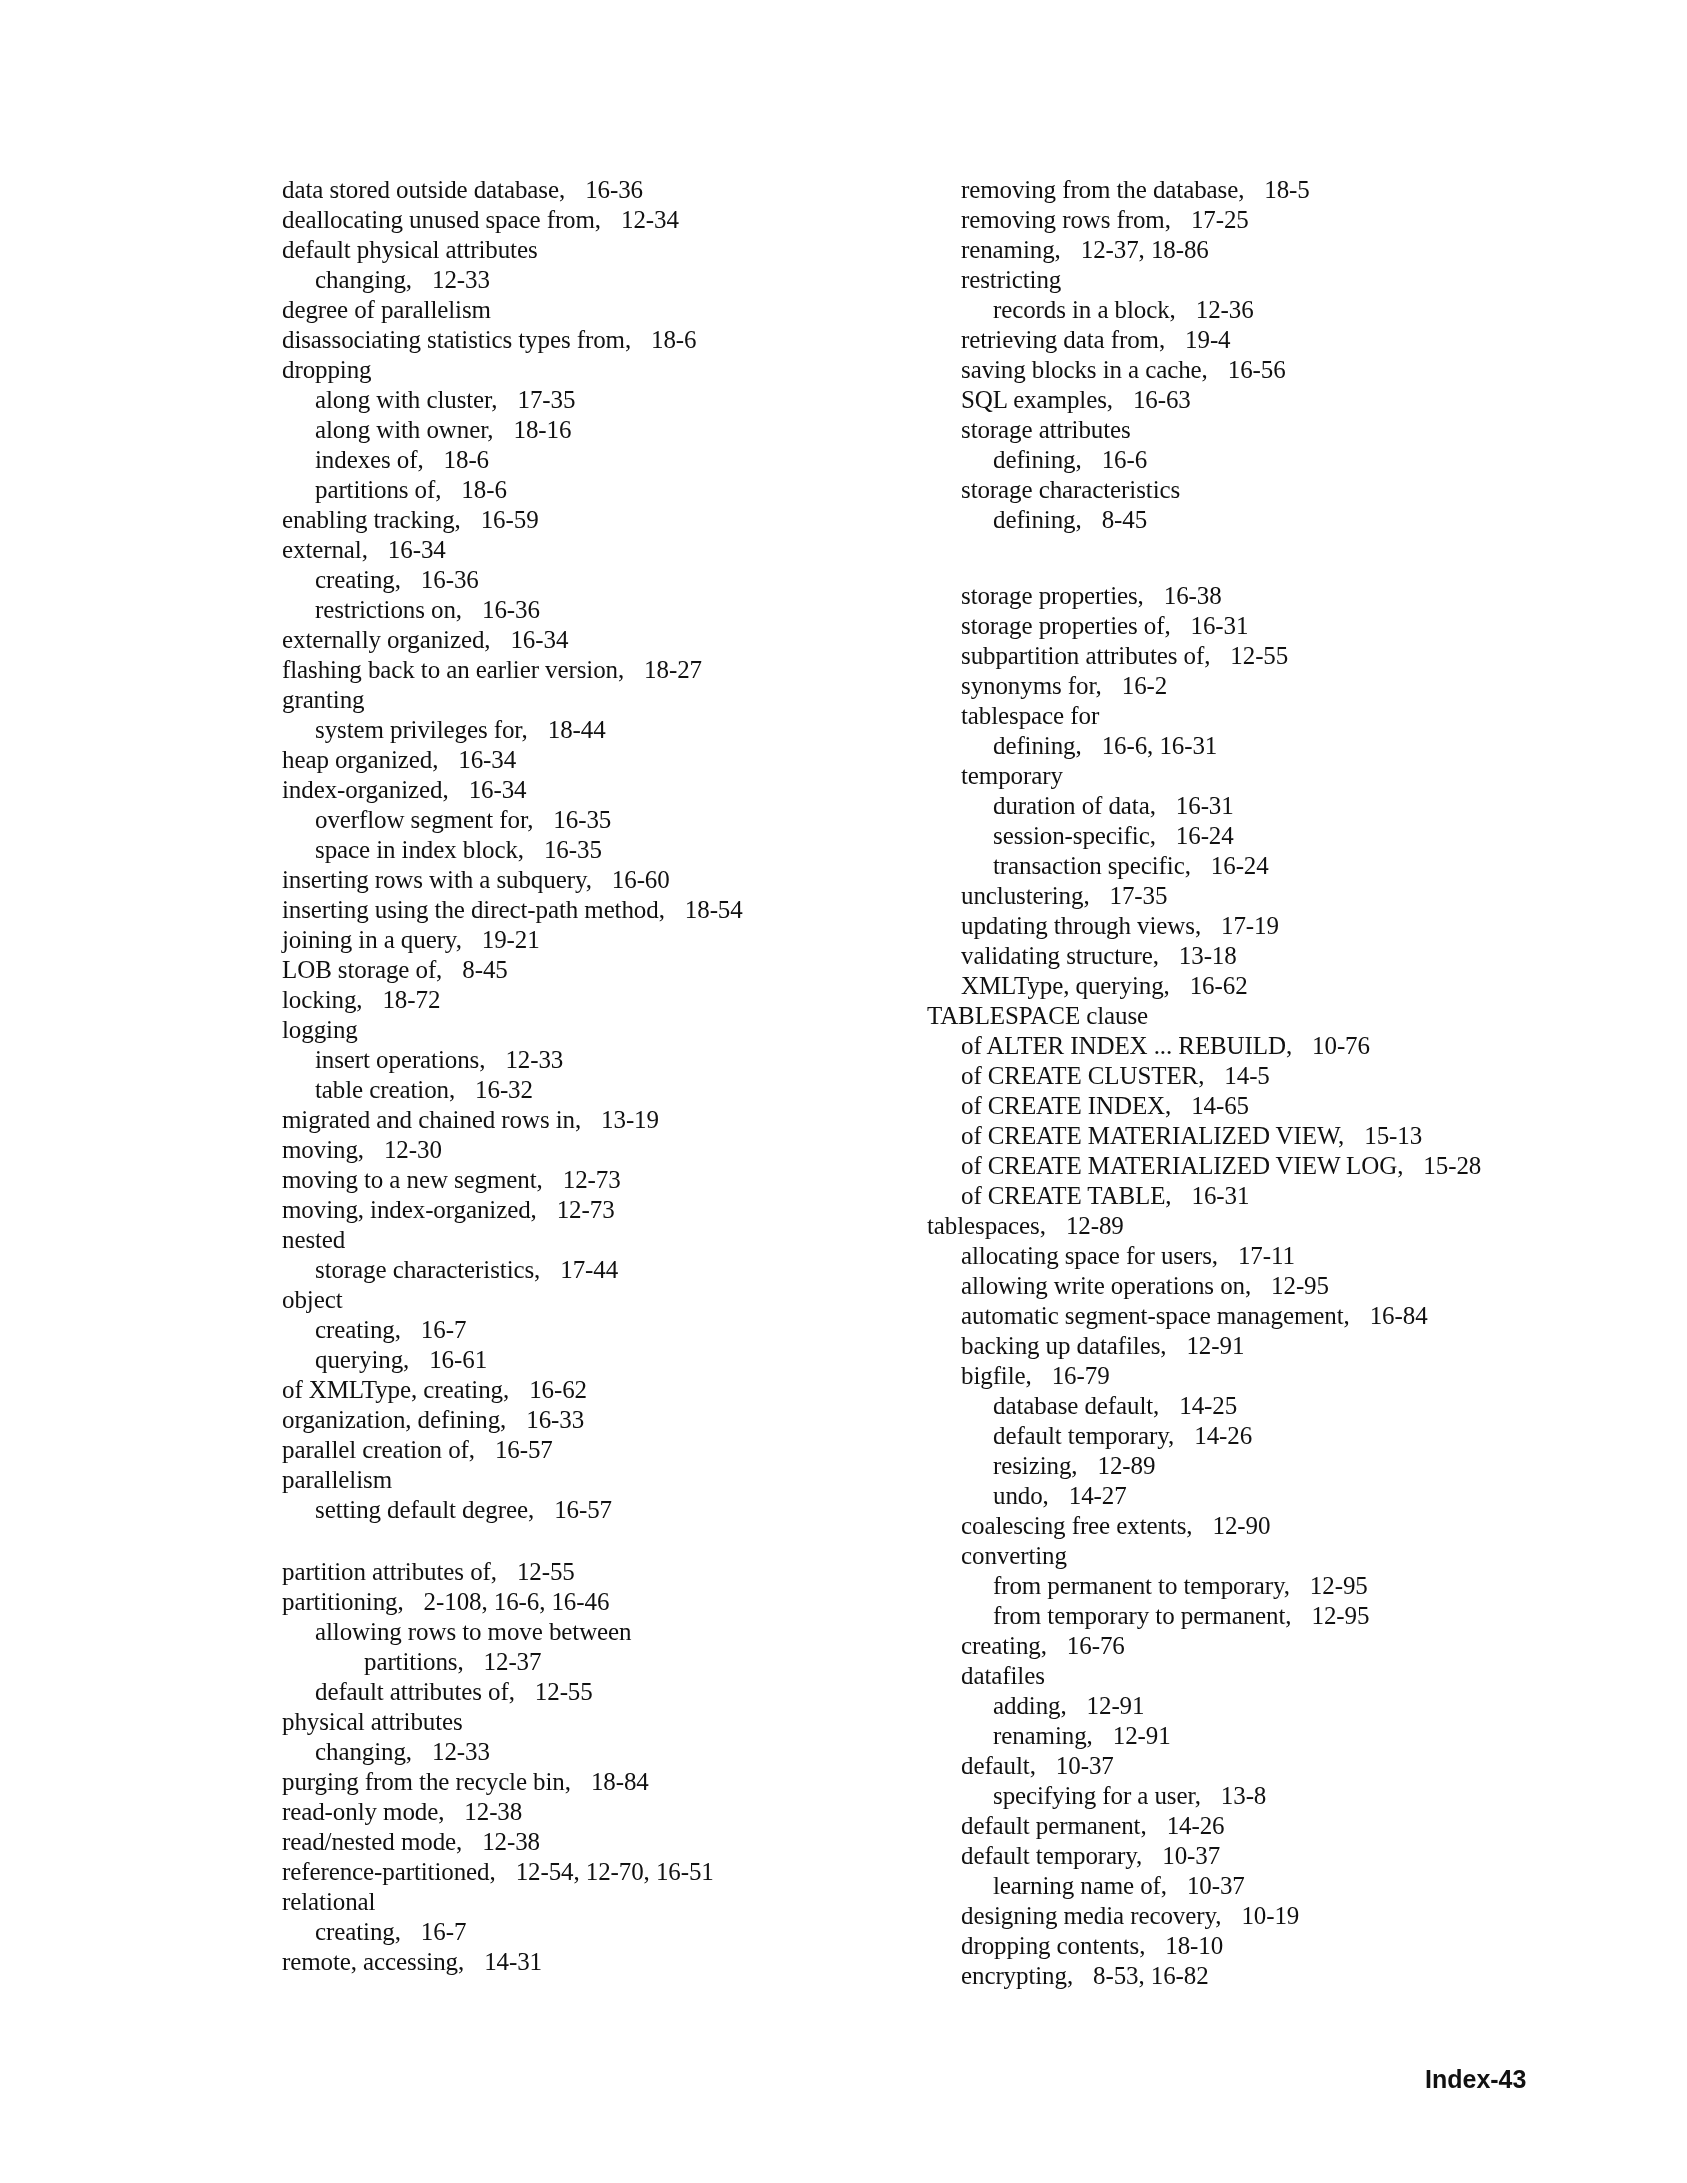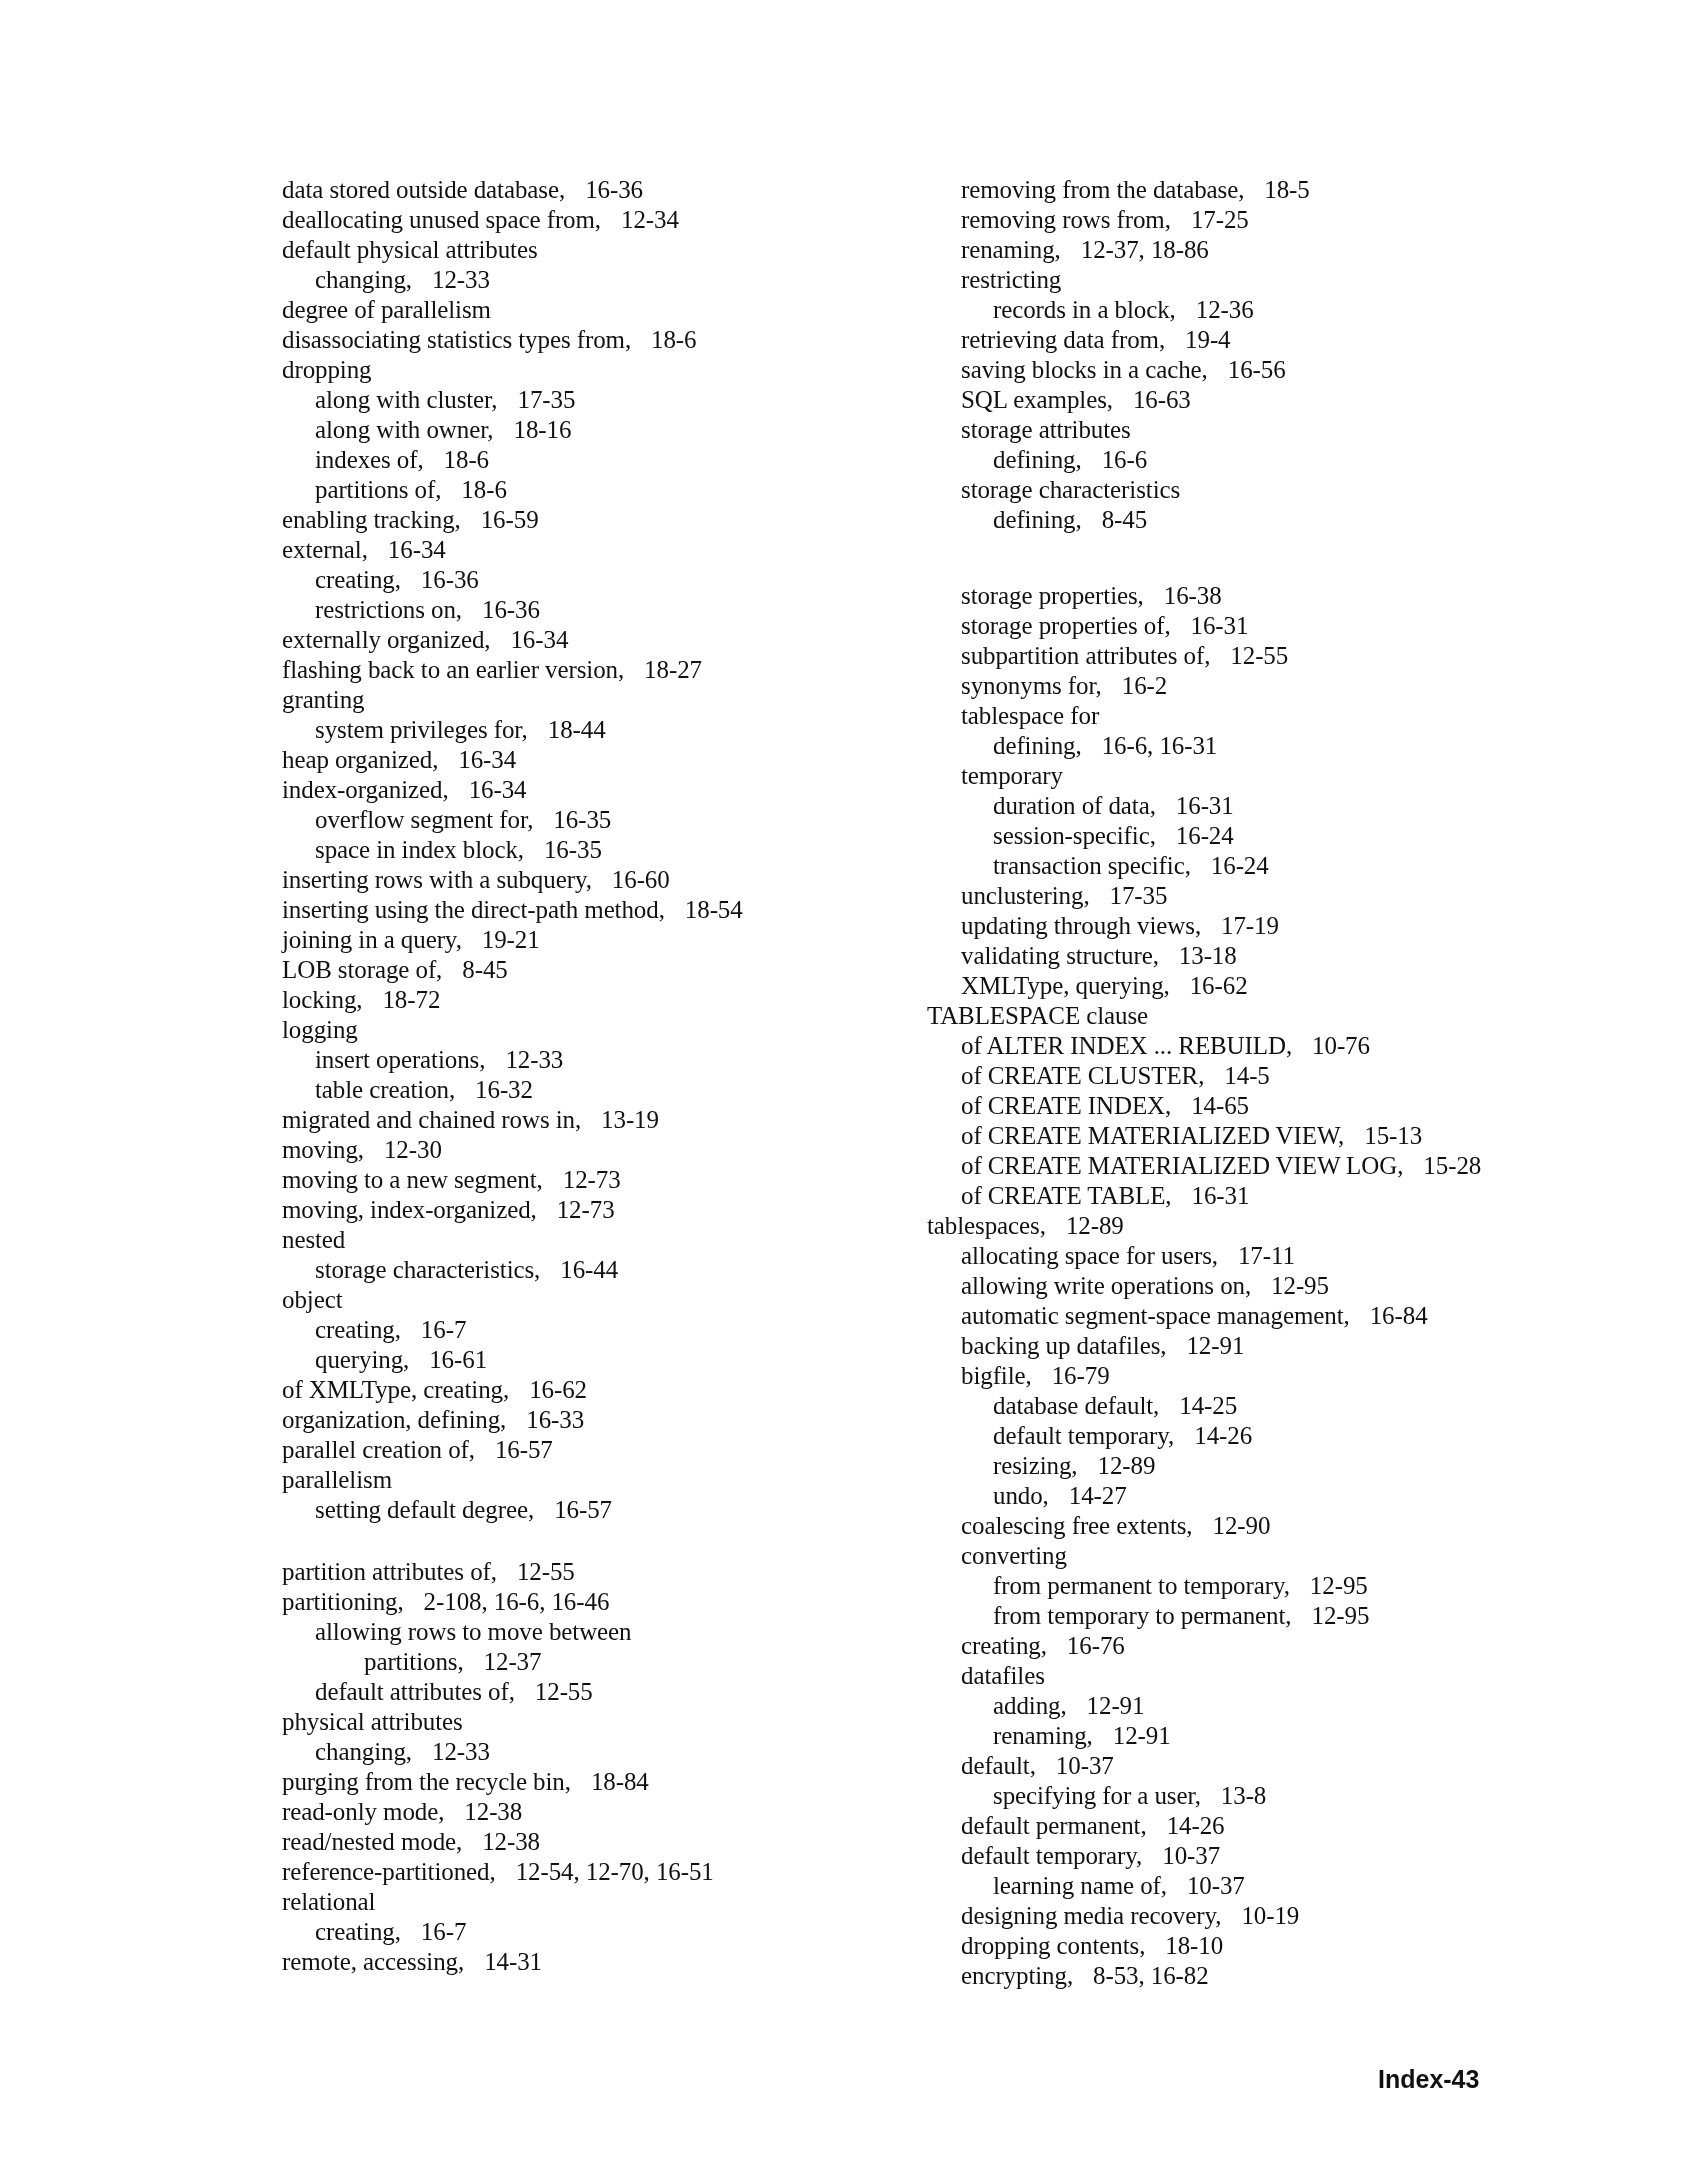--- a/index.html
+++ b/index.html
@@ -11,21 +11,21 @@
   .entry {
     font-family: "Liberation Serif", serif;
     font-size: 25px;
     line-height: 30px;
     height: 30px;
     white-space: nowrap;
     letter-spacing: -0.1px;
   }
   .pages { margin-left: 0.8em; }
   .footer {
-    position: absolute; left: 1378px; top: 2064px;
+    position: absolute; left: 1425px; top: 2064px;
     font-family: "Liberation Sans", sans-serif;
     font-weight: bold; font-size: 25px; line-height: 30px;
     white-space: nowrap;
     text-align: center;
   }
 </style>
 </head>
 <body>
 
 <div class="page">
@@ -59,21 +59,21 @@
       <div class="entry" style="padding-left: 0px;"><span>LOB storage of,</span><span class="pages">8-45</span></div>
       <div class="entry" style="padding-left: 0px;"><span>locking,</span><span class="pages">18-72</span></div>
       <div class="entry" style="padding-left: 0px;"><span>logging</span></div>
       <div class="entry" style="padding-left: 33px;"><span>insert operations,</span><span class="pages">12-33</span></div>
       <div class="entry" style="padding-left: 33px;"><span>table creation,</span><span class="pages">16-32</span></div>
       <div class="entry" style="padding-left: 0px;"><span>migrated and chained rows in,</span><span class="pages">13-19</span></div>
       <div class="entry" style="padding-left: 0px;"><span>moving,</span><span class="pages">12-30</span></div>
       <div class="entry" style="padding-left: 0px;"><span>moving to a new segment,</span><span class="pages">12-73</span></div>
       <div class="entry" style="padding-left: 0px;"><span>moving, index-organized,</span><span class="pages">12-73</span></div>
       <div class="entry" style="padding-left: 0px;"><span>nested</span></div>
-      <div class="entry" style="padding-left: 33px;"><span>storage characteristics,</span><span class="pages">16-44</span></div>
+      <div class="entry" style="padding-left: 33px;"><span>storage characteristics,</span><span class="pages">17-44</span></div>
       <div class="entry" style="padding-left: 0px;"><span>object</span></div>
       <div class="entry" style="padding-left: 33px;"><span>creating,</span><span class="pages">16-7</span></div>
       <div class="entry" style="padding-left: 33px;"><span>querying,</span><span class="pages">16-61</span></div>
       <div class="entry" style="padding-left: 0px;"><span>of XMLType, creating,</span><span class="pages">16-62</span></div>
       <div class="entry" style="padding-left: 0px;"><span>organization, defining,</span><span class="pages">16-33</span></div>
       <div class="entry" style="padding-left: 0px;"><span>parallel creation of,</span><span class="pages">16-57</span></div>
       <div class="entry" style="padding-left: 0px;"><span>parallelism</span></div>
       <div class="entry" style="padding-left: 33px;"><span>setting default degree,</span><span class="pages">16-57</span></div>
       <div class="entry" style="padding-left: 0px; margin-top: 32px;"><span>partition attributes of,</span><span class="pages">12-55</span></div>
       <div class="entry" style="padding-left: 0px;"><span>partitioning,</span><span class="pages">2-108, 16-6, 16-46</span></div>

